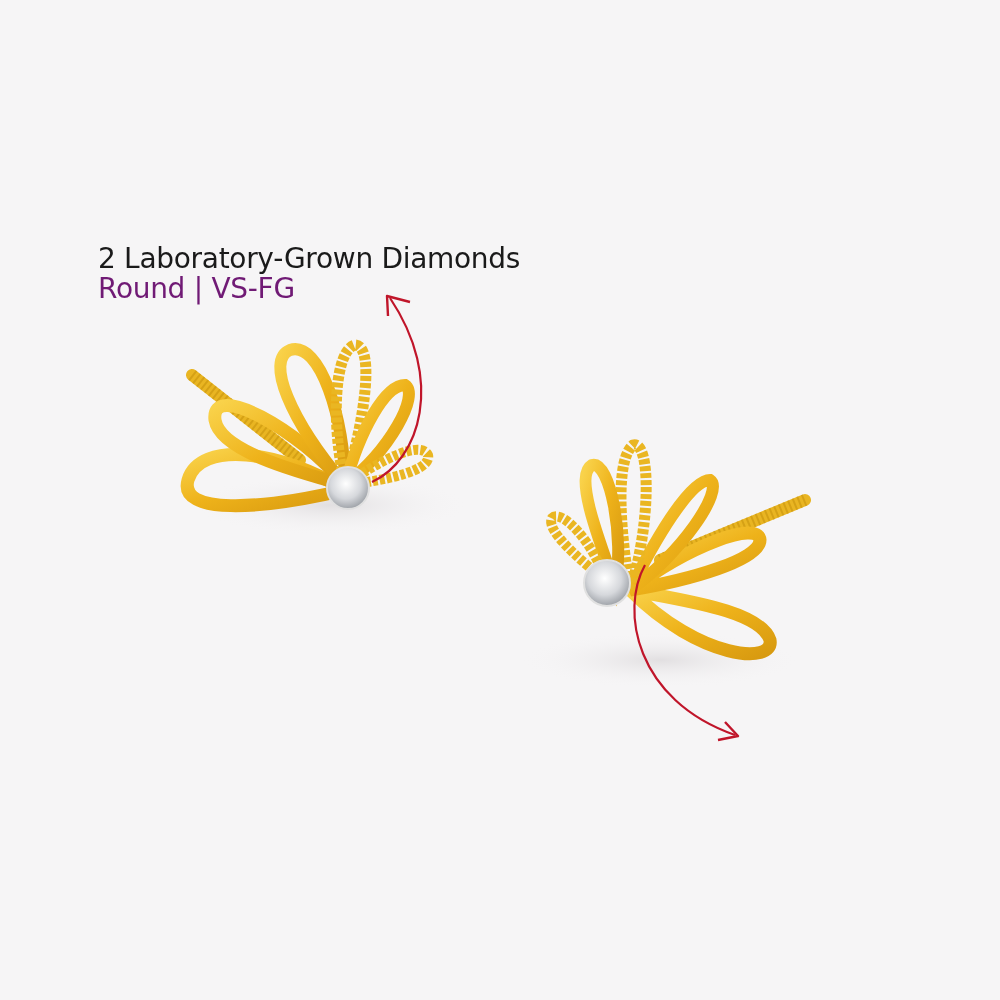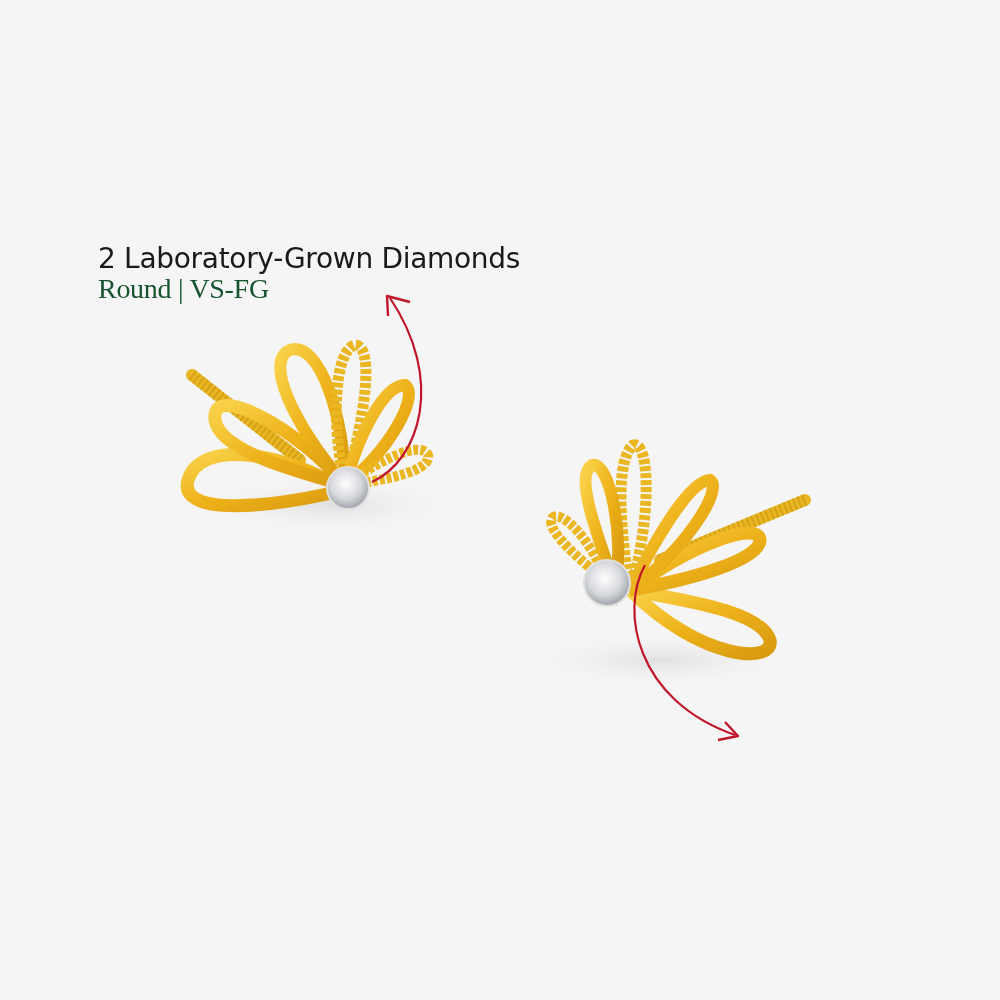--- a/index.html
+++ b/index.html
@@ -11,21 +11,21 @@
   }
   .stage { position: absolute; left: 0; top: 0; width: 1000px; height: 1000px; }
   .label {
     position: absolute;
     font-family: "DejaVu Sans", sans-serif;
     font-size: 28px;
     line-height: 30px;
     color: #1a1a1a;
     letter-spacing: -0.3px;
   }
-  .label .accent { color: #14532d; font-family: Liberation Serif, serif; }
+  .label .accent { color: #701a75; }
   .label-diamonds { left: 98px; top: 244px; }
   .label-gold { left: 752px; top: 701px; }
   svg.art { position: absolute; left: 0; top: 0; }
 </style>
 </head>
 <body>
 
 <div class="stage">
 
   <svg class="art" width="1000" height="1000" viewBox="0 0 1000 1000">

